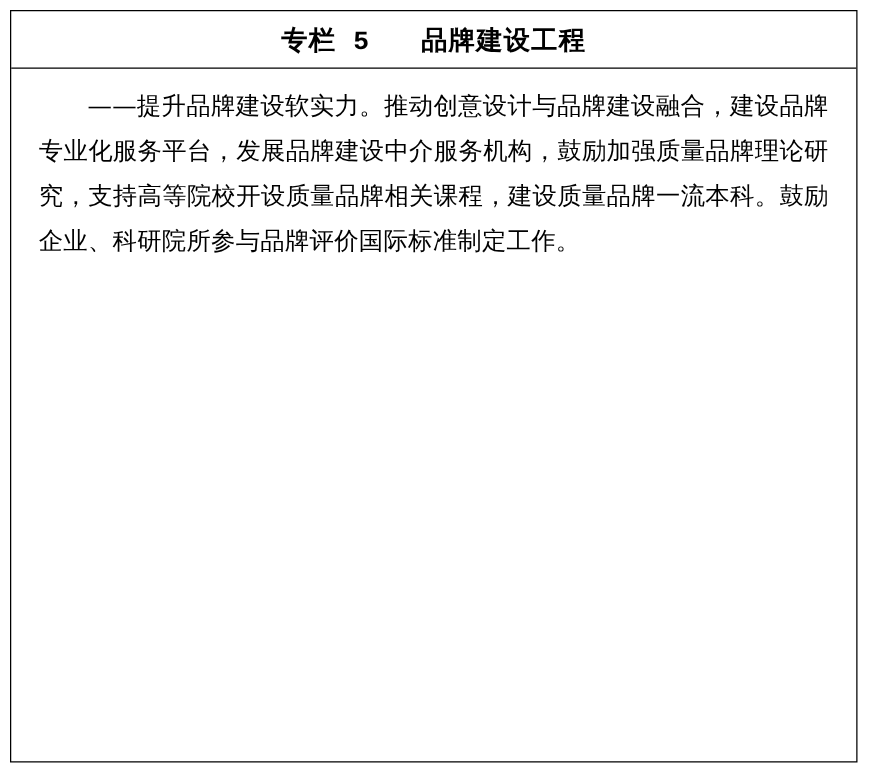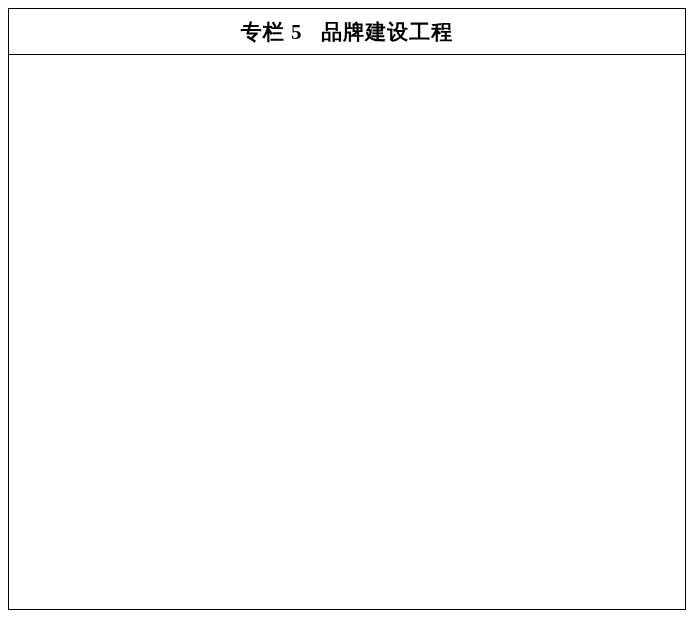--- a/index.html
+++ b/index.html
@@ -25,21 +25,21 @@
   }
   .title-row {
     height: 46px;
     display: flex;
     align-items: center;
     justify-content: center;
     border-bottom: 1px solid #000000;
     box-sizing: border-box;
   }
   .title {
-    font-family: Liberation Serif, serif;
+    font-family: Liberation Mono, monospace;
     font-weight: bold;
     font-size: 21px;
     letter-spacing: 1px;
     white-space: pre;
   }
   .body-area {
     padding: 12px 22px 0 22px;
   }
   p.para {
     margin: 0 0 4px 0;
@@ -52,14 +52,15 @@
   }
 </style>
 </head>
 <body>
 
 <div class="box">
   <div class="title-row">
     <div class="title">专栏 5   品牌建设工程</div>
   </div>
   <div class="body-area">
+    <p class="para">——提升品牌建设软实力。推动创意设计与品牌建设融合，建设品牌专业化服务平台，发展品牌建设中介服务机构，鼓励加强质量品牌理论研究，支持高等院校开设质量品牌相关课程，建设质量品牌一流本科。鼓励企业、科研院所参与品牌评价国际标准制定工作。</p>
   </div>
 </div>
 
 </body></html>

